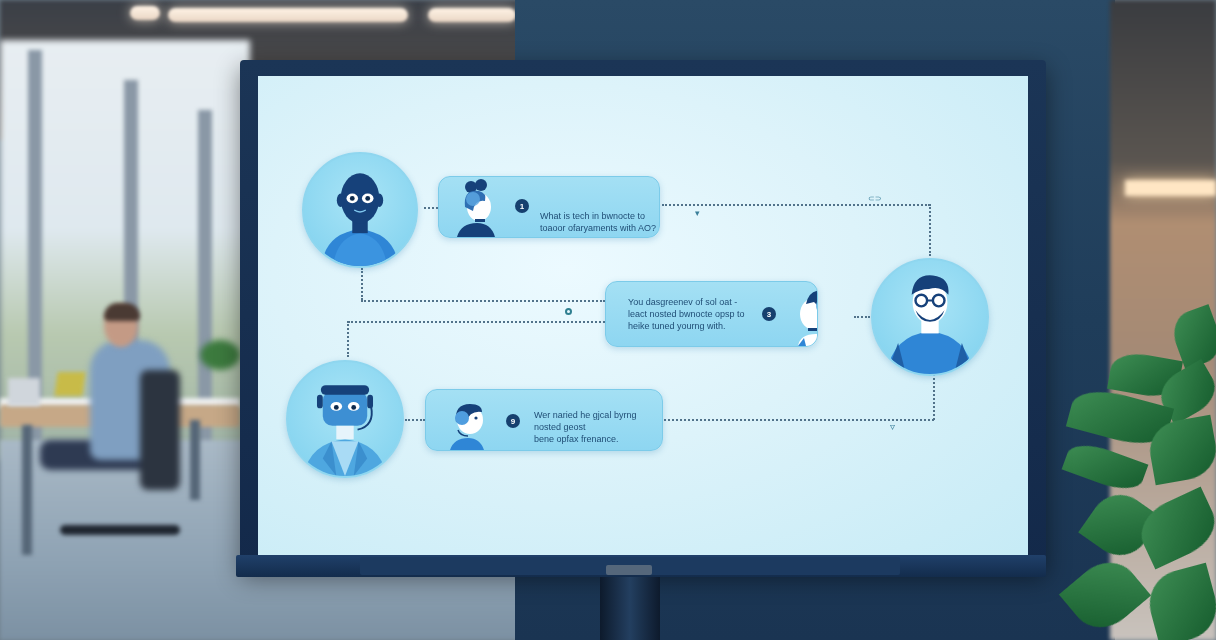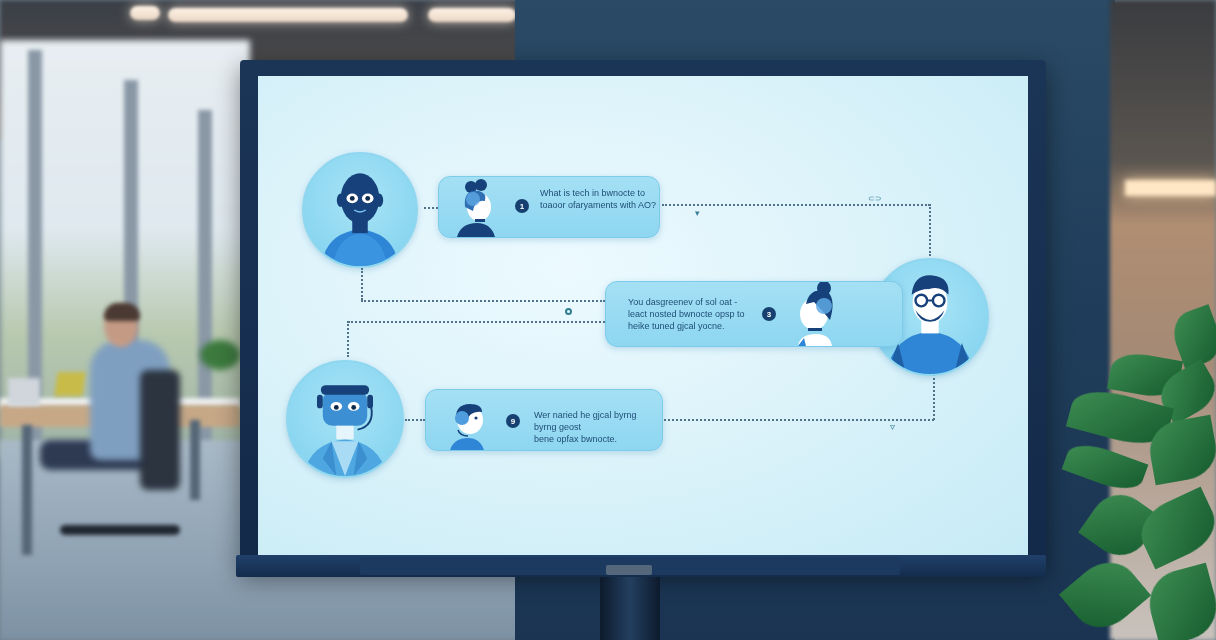--- a/index.html
+++ b/index.html
@@ -185,31 +185,31 @@
       <svg class="face" style="left:16px;width:46px;height:60px;" viewBox="0 0 46 60">
         <path d="M2 60 Q6 46 22 46 Q36 46 40 60 Z" fill="#16417a"></path>
         <ellipse cx="24" cy="30" rx="12" ry="14" fill="#fff"></ellipse>
         <circle cx="16" cy="10" r="6" fill="#16417a"></circle>
         <circle cx="26" cy="8" r="6" fill="#16417a"></circle>
         <path d="M10 30 Q8 12 24 14 Q32 16 30 24 Q20 22 18 34 Z" fill="#2f6fb3"></path>
         <circle cx="18" cy="22" r="7" fill="#5ea9e4" opacity=".8"></circle>
         <rect x="20" y="42" width="10" height="3" fill="#16417a"></rect>
       </svg>
       <div class="step-num" style="left:76px;top:22px;">1</div>
-      <div class="text" style="left:101px;top:10px;">
+      <div class="text" style="left:101px;top:33px;">
         <div>What is tech in bwnocte to</div>
         <div>toaoor ofaryaments with AO?</div>
       </div>
     </div>
 
-    <div class="bubble" style="left:347px;top:205px;width:298px;height:66px;">
+    <div class="bubble" style="left:347px;top:205px;width:213px;height:66px;">
       <div class="text" style="left:22px;top:14px;">
         <div>You dasgreenev of sol oat -</div>
         <div>leact nosted bwnocte opsp to</div>
-        <div>heike tuned gjcal yocne.</div>
+        <div>heike tuned yourng with.</div>
       </div>
       <div class="step-num" style="left:156px;top:25px;">3</div>
       <svg class="face" style="left:178px;width:56px;height:66px;" viewBox="0 0 56 66">
         <path d="M14 66 Q16 54 32 54 Q46 54 48 66 Z" fill="#fff"></path>
         <path d="M14 66 L20 58 L22 66 Z" fill="#2f86d6"></path>
         <ellipse cx="30" cy="34" rx="14" ry="16" fill="#fff"></ellipse>
         <circle cx="40" cy="8" r="7" fill="#16417a"></circle>
         <path d="M22 24 Q26 6 44 12 Q52 20 46 40 Q38 30 30 22 Z" fill="#16417a"></path>
         <circle cx="40" cy="26" r="8" fill="#5ea9e4" opacity=".85"></circle>
         <rect x="24" y="48" width="14" height="3" fill="#16417a"></rect>
@@ -221,22 +221,22 @@
         <path d="M4 60 Q8 48 22 48 Q34 48 38 60 Z" fill="#2f86d6"></path>
         <ellipse cx="24" cy="30" rx="13" ry="14" fill="#fff"></ellipse>
         <path d="M10 32 Q8 14 24 14 Q36 14 36 22 Q24 20 20 32 Z" fill="#16417a"></path>
         <circle cx="16" cy="28" r="7" fill="#4f9ddf"></circle>
         <circle cx="30" cy="28" r="1.6" fill="#16417a"></circle>
         <path d="M12 40 Q14 46 22 46" stroke="#16417a" stroke-width="1.5" fill="none"></path>
       </svg>
       <div class="step-num" style="left:80px;top:24px;">9</div>
       <div class="text" style="left:108px;top:19px;">
         <div>Wer naried he gjcal byrng</div>
-        <div>byrng geost</div>
-        <div>bene opfax bwnocte.</div>
+        <div>nosted geost</div>
+        <div>bene opfax frenance.</div>
       </div>
     </div>
 
   </div>
 </div>
 
 <div class="monitor-bar"></div>
 <div class="monitor-bar-mid"></div>
 <div class="logo-plate"></div>
 <div class="stand-pole"></div>

